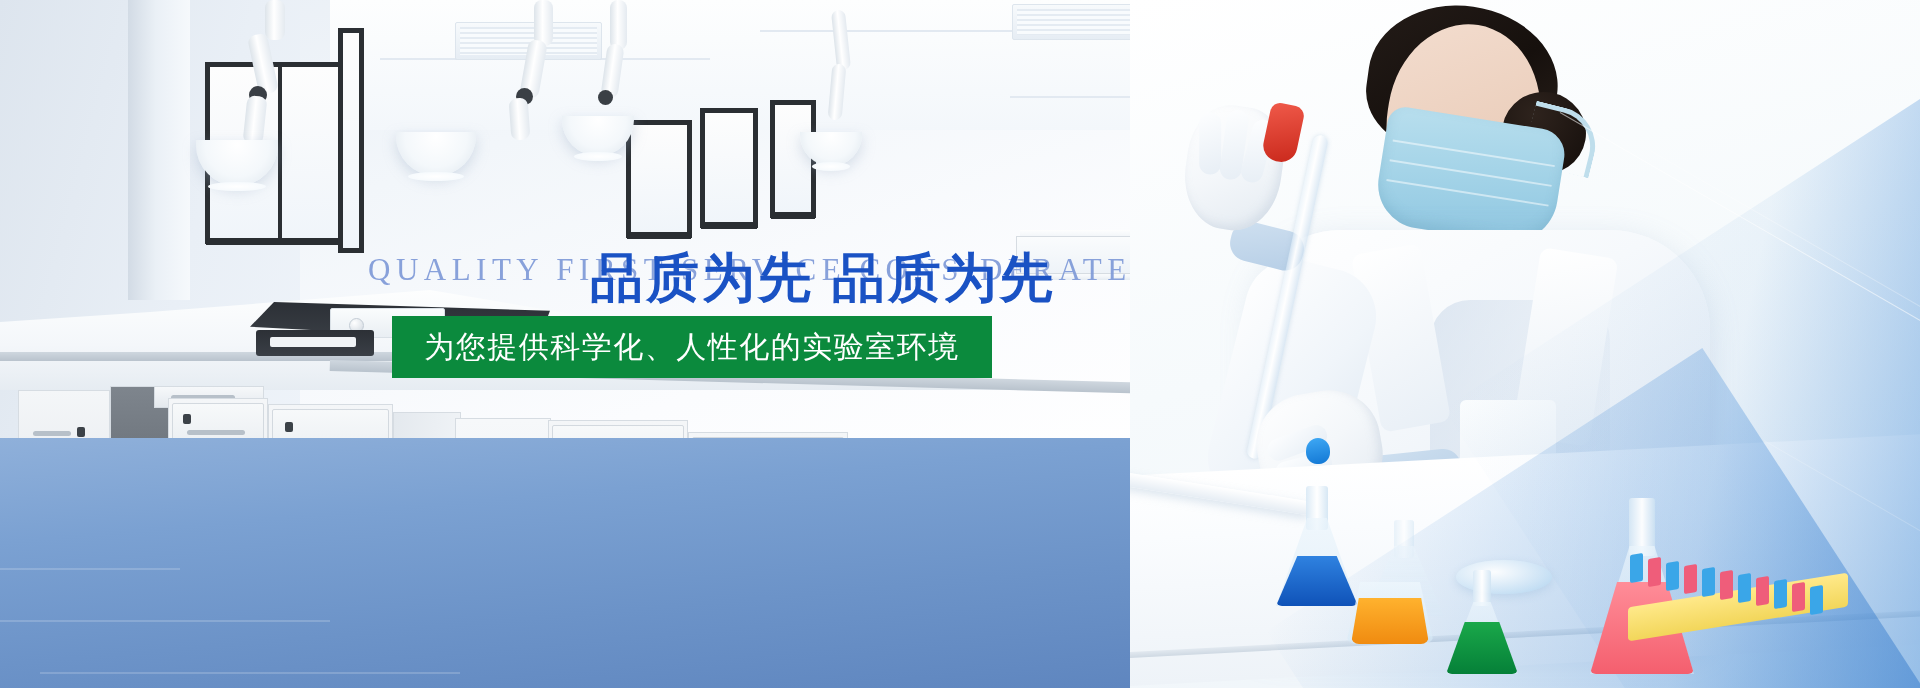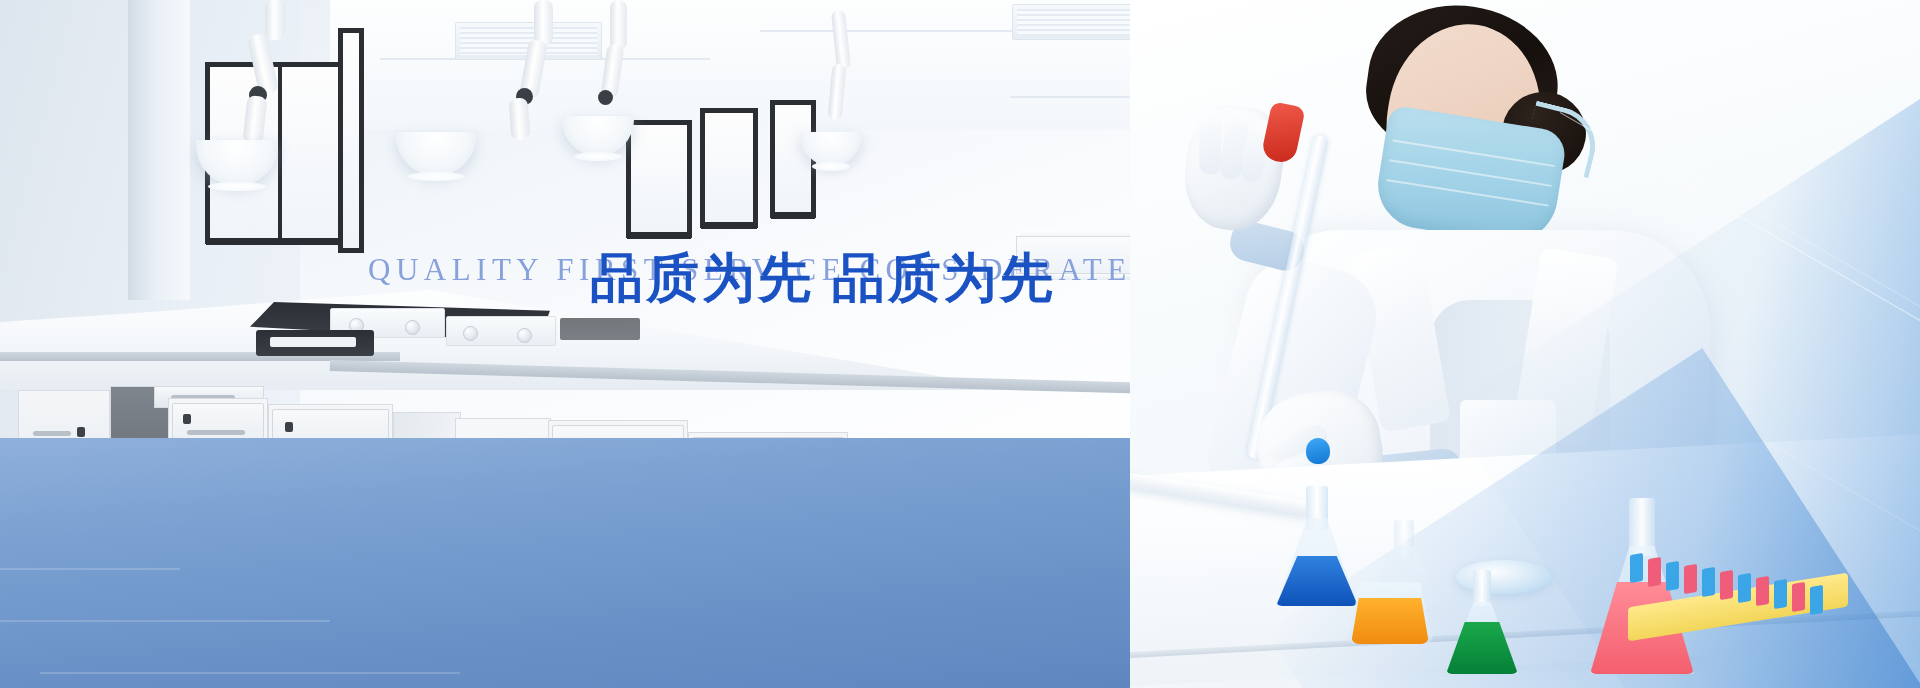--- a/index.html
+++ b/index.html
@@ -601,14 +601,17 @@
       <div class="tip" style="left:146px;top:26px;background:#3aa6e8;"></div>
       <div class="tip" style="left:164px;top:29px;background:#ef5d7a;"></div>
       <div class="tip" style="left:182px;top:32px;background:#3aa6e8;"></div>
     </div>
   </div>
 
   <div class="headline-eng">QUALITY FIRST SERVICE CONSIDERATE</div>
 
   <div class="headline-cn">品质为先 品质为先</div>
 
+  <div class="subbar">
+    <span class="subbar-text">为您提供科学化、人性化的实验室环境</span>
+  </div>
 
 </div>
 
 </body></html>

